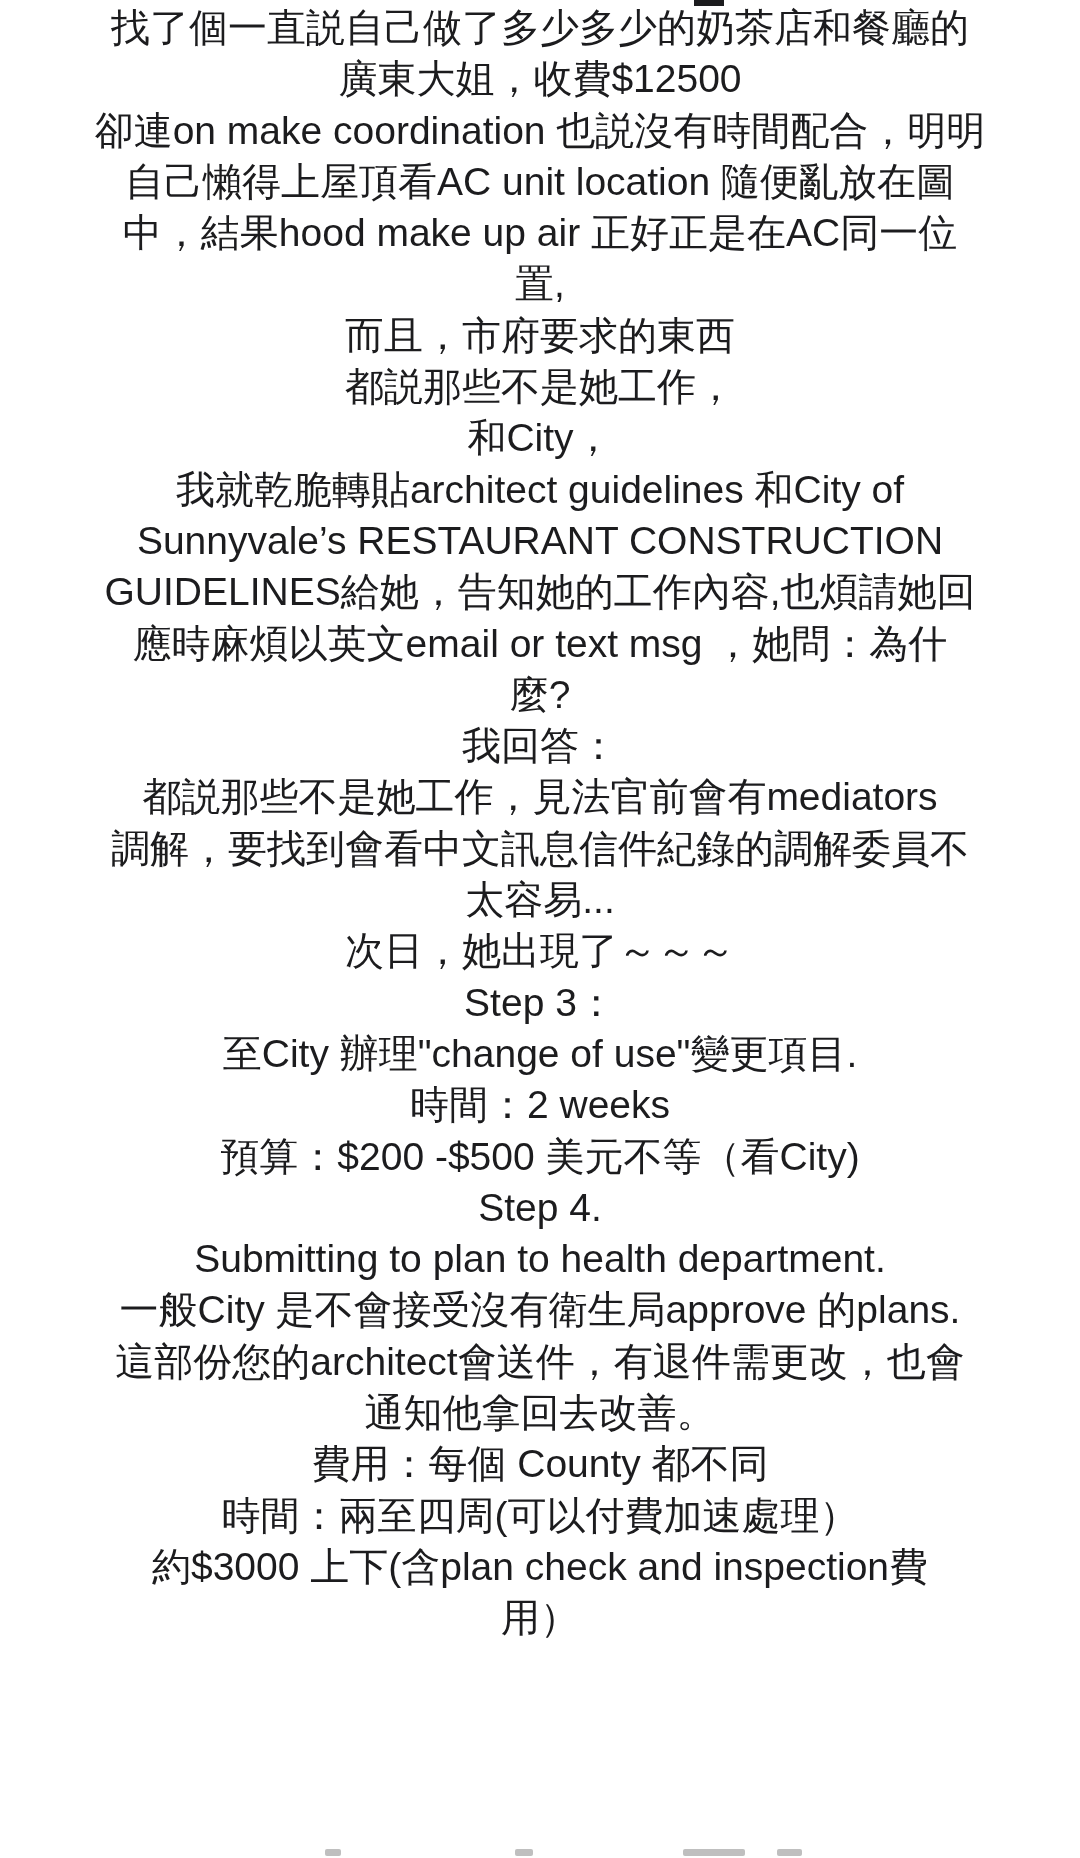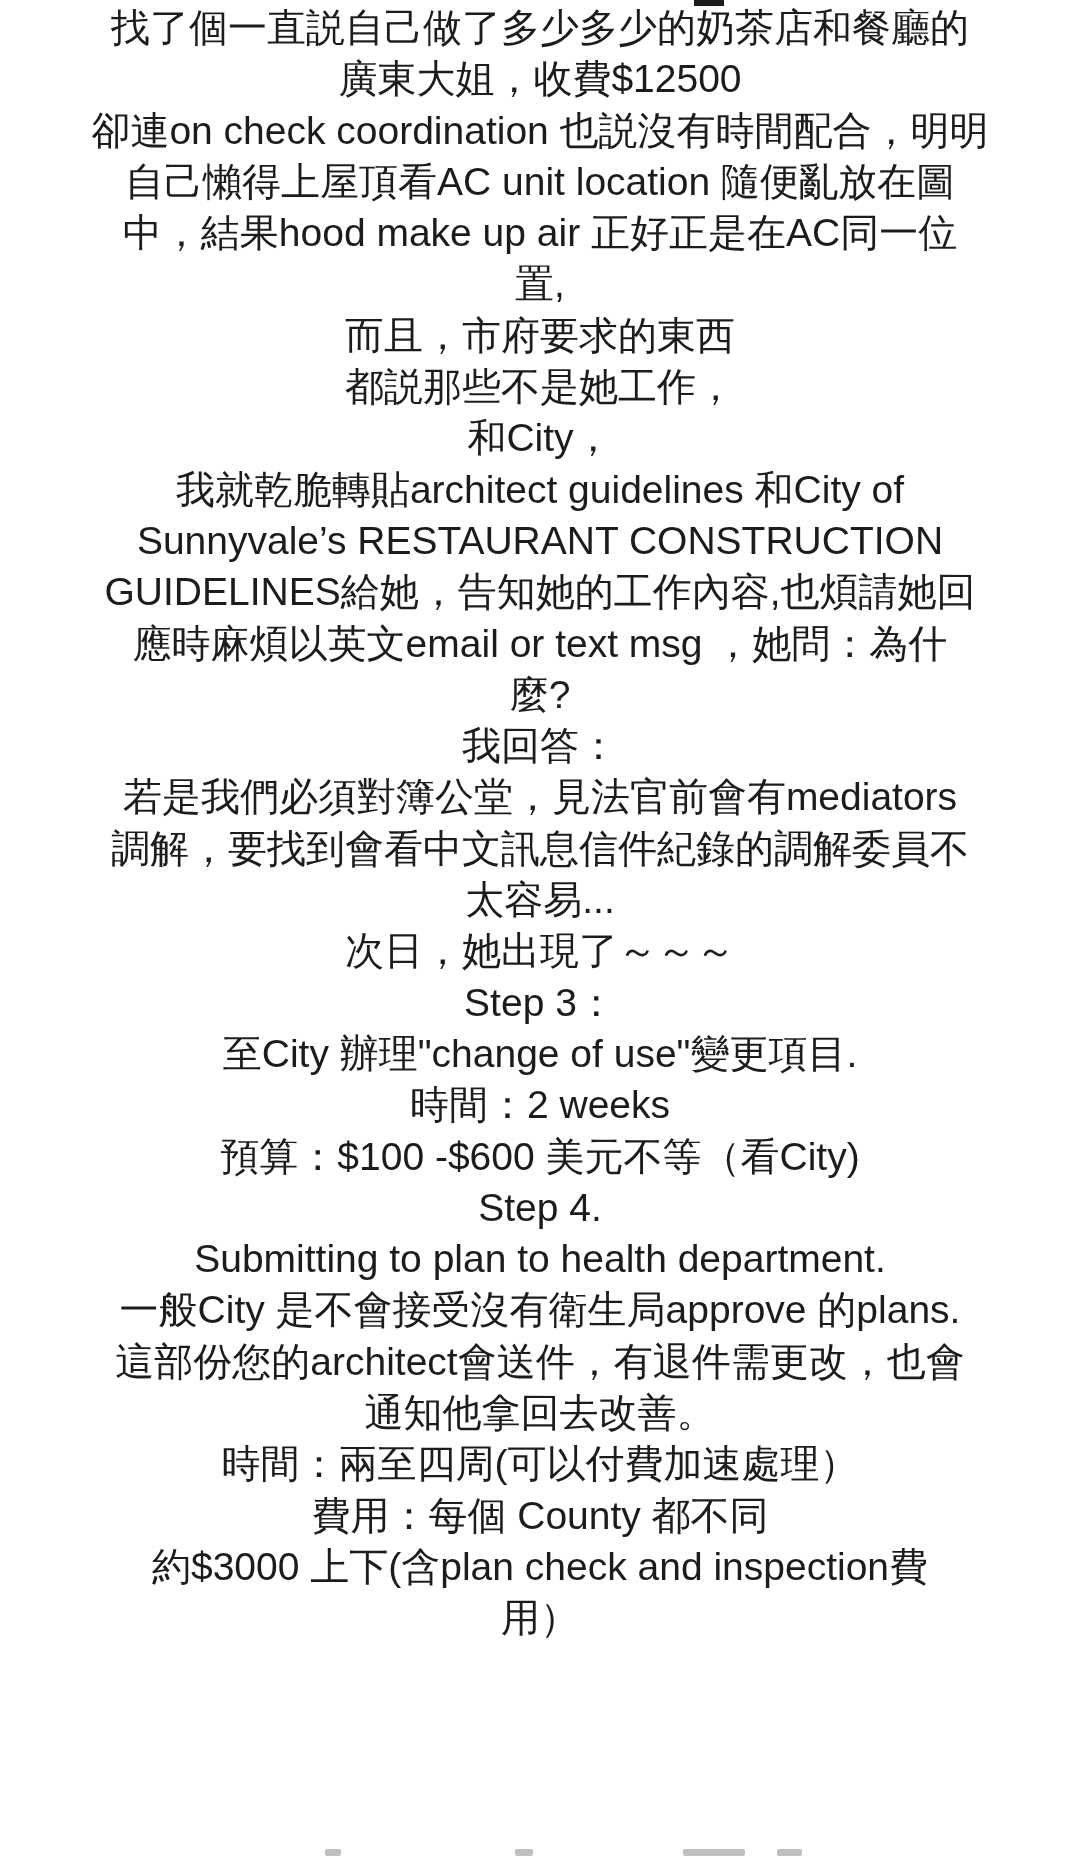--- a/index.html
+++ b/index.html
@@ -60,48 +60,48 @@
 </style>
 </head>
 <body style="background: rgb(255, 255, 255);">
 
 <div class="clip-top"></div>
 
 <main class="doc" style="color: rgb(28, 28, 30);">
   <div>
       <div class="line">找了個一直説自己做了多少多少的奶茶店和餐廳的</div>
       <div class="line">廣東大姐，收費$12500</div>
-      <div class="line">卻連on check coordination 也説沒有時間配合，明明</div>
+      <div class="line">卻連on make coordination 也説沒有時間配合，明明</div>
       <div class="line">自己懶得上屋頂看AC unit location 隨便亂放在圖</div>
       <div class="line">中，結果hood make up air 正好正是在AC同一位</div>
       <div class="line">置,</div>
       <div class="line">而且，市府要求的東西</div>
       <div class="line">都説那些不是她工作，</div>
       <div class="line">和City，</div>
       <div class="line">我就乾脆轉貼architect guidelines 和City of</div>
       <div class="line">Sunnyvale’s RESTAURANT CONSTRUCTION</div>
       <div class="line">GUIDELINES給她，告知她的工作內容,也煩請她回</div>
       <div class="line">應時麻煩以英文email or text msg ，她問：為什</div>
       <div class="line">麼?</div>
       <div class="line">我回答：</div>
-      <div class="line">若是我們必須對簿公堂，見法官前會有mediators</div>
+      <div class="line">都説那些不是她工作，見法官前會有mediators</div>
       <div class="line">調解，要找到會看中文訊息信件紀錄的調解委員不</div>
       <div class="line">太容易...</div>
       <div class="line">次日，她出現了～～～</div>
       <div class="line">Step 3：</div>
       <div class="line">至City 辦理"change of use"變更項目.</div>
       <div class="line">時間：2 weeks</div>
-      <div class="line">預算：$100 -$600 美元不等（看City)</div>
+      <div class="line">預算：$200 -$500 美元不等（看City)</div>
       <div class="line">Step 4.</div>
       <div class="line">Submitting to plan to health department.</div>
       <div class="line">一般City 是不會接受沒有衛生局approve 的plans.</div>
       <div class="line">這部份您的architect會送件，有退件需更改，也會</div>
       <div class="line">通知他拿回去改善。</div>
+      <div class="line">費用：每個 County 都不同</div>
       <div class="line">時間：兩至四周(可以付費加速處理）</div>
-      <div class="line">費用：每個 County 都不同</div>
       <div class="line">約$3000 上下(含plan check and inspection費</div>
       <div class="line">用）</div>
     </div>
 </main>
 
 <div class="clip-bottom">
   <span class="cb1"></span>
   <span class="cb2"></span>
   <span class="cb3"></span>
   <span class="cb4"></span>

